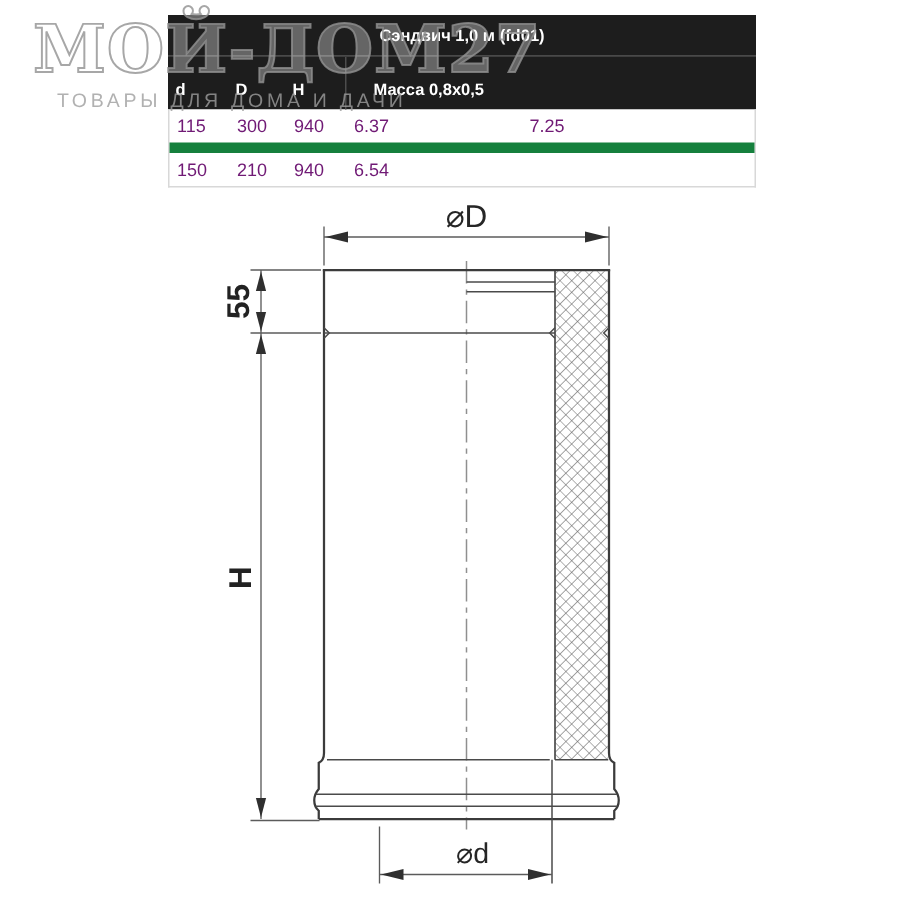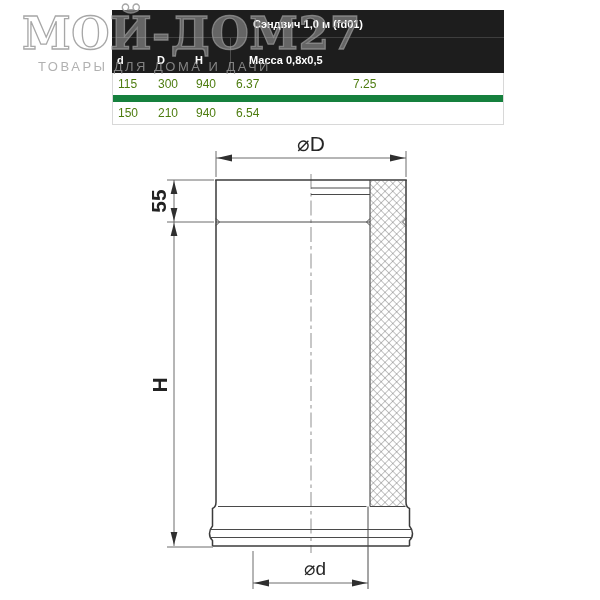--- a/index.html
+++ b/index.html
@@ -31,21 +31,21 @@
   .tbl-head {
     background:#1d1d1d; color:#fff; height:36px;
     border-top:1px solid #3e3e3e; box-sizing:border-box;
     display:grid; grid-template-columns:40px 38px 40px 117px 1fr;
   }
   .hc { display:flex; align-items:flex-end; padding:0 0 7px 5px; font-size:11px; font-weight:bold; }
   .hc-sep { border-left:1px solid #4d4d4d; padding-left:18px; }
   .tbl-body { background:#fff; border:1px solid #d8d8d8; border-top:none; }
   .tbl-row {
     height:22px; display:grid; grid-template-columns:40px 38px 40px 117px 1fr;
-    align-items:center; font-size:12px; color:#4d7c0f;
+    align-items:center; font-size:12px; color:#701a75;
   }
   .tbl-row + .tbl-row { border-top:7px solid #15803d; }
   .bc { padding-left:5px; }
 
   
   .wm { position:absolute; left:22px; top:12px; z-index:3; pointer-events:none; white-space:nowrap; }
   .wm-logo {
     font-family:"DejaVu Serif", serif; font-weight:bold;
     font-size:44px; line-height:1; letter-spacing:0.5px;
     color:rgba(255,255,255,0.32);

